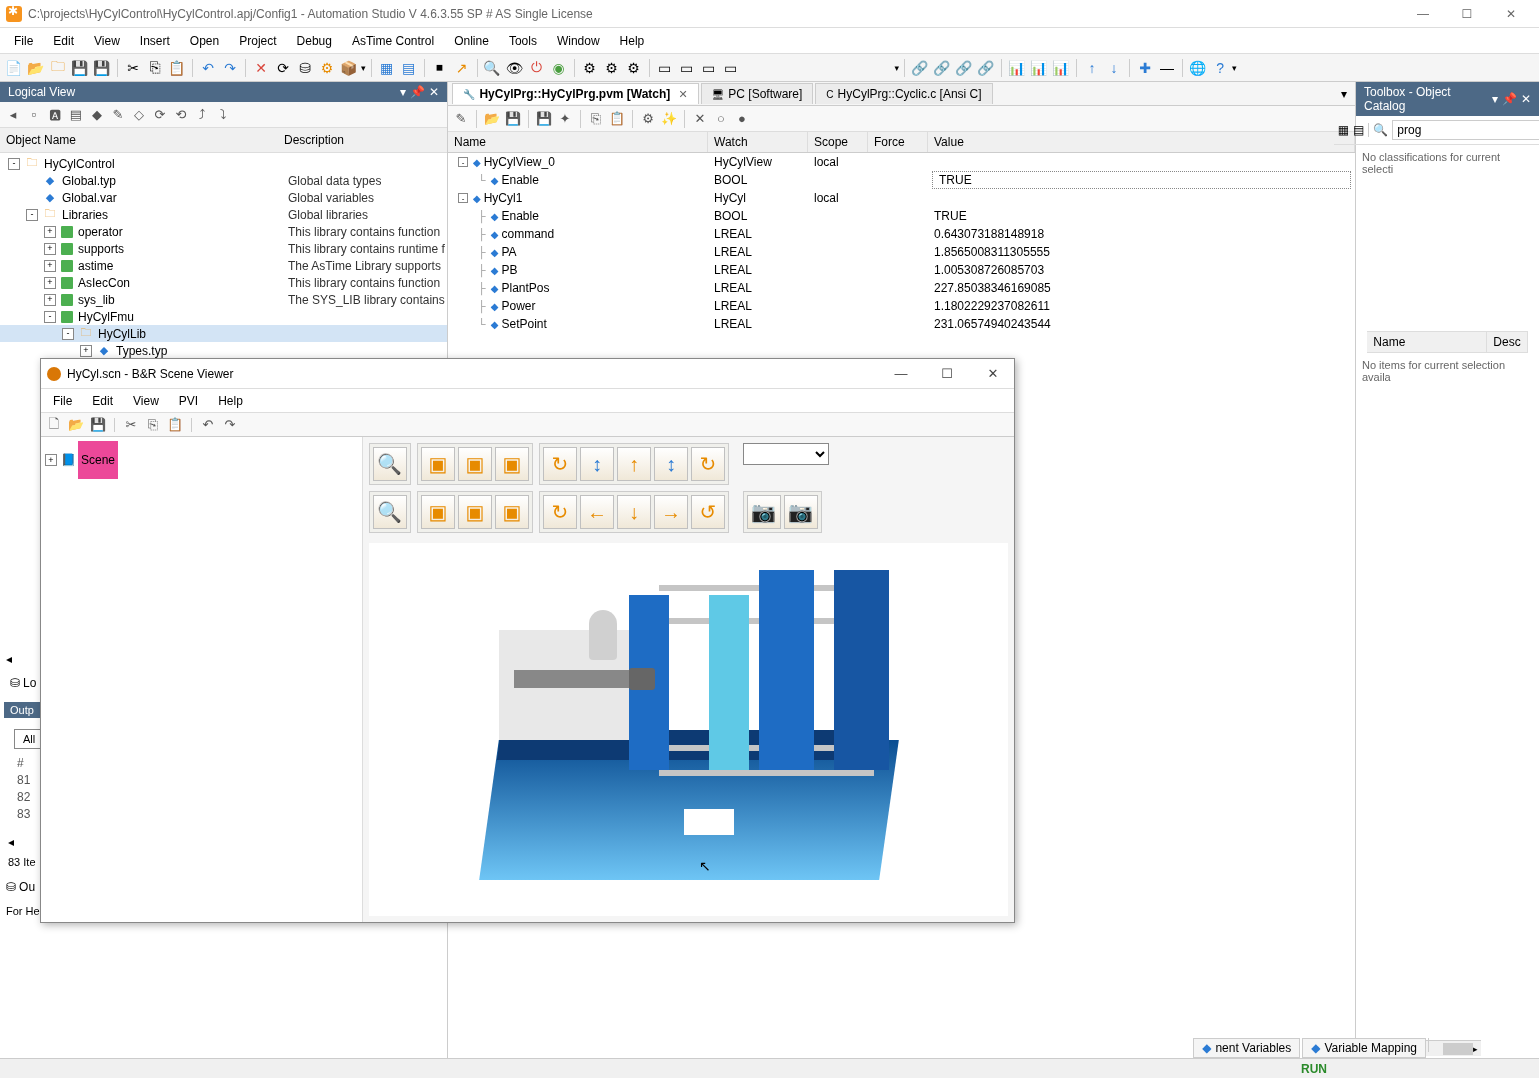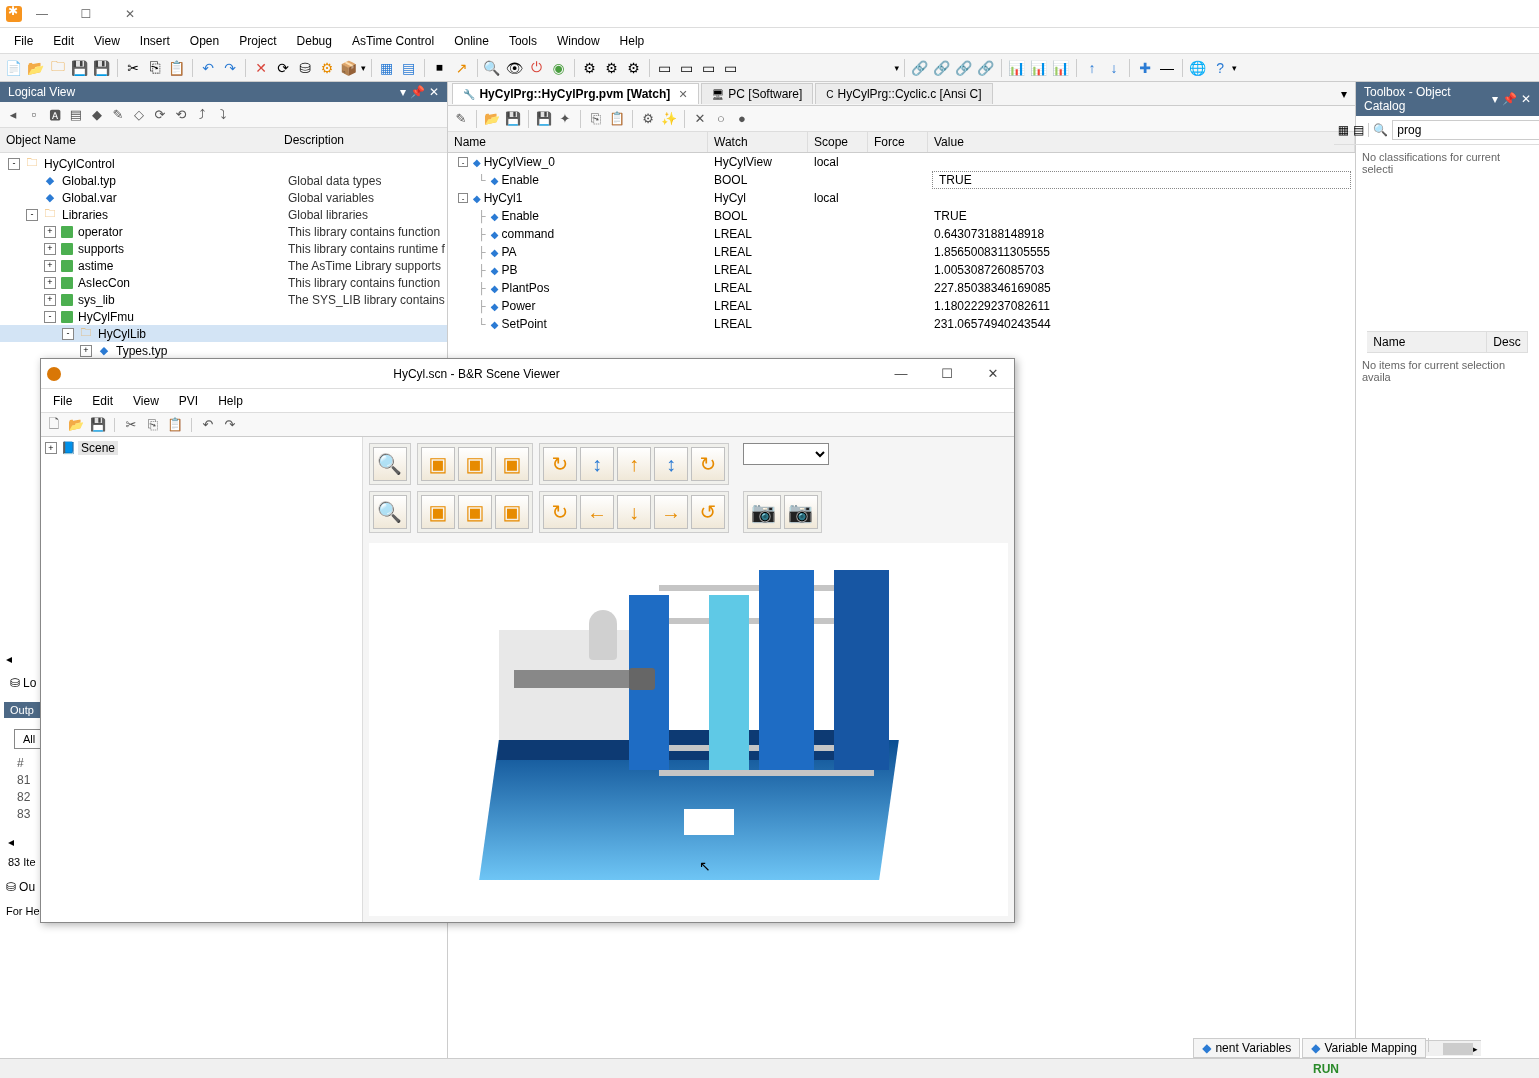--- a/index.html
+++ b/index.html
@@ -88,21 +88,21 @@
 .msg { padding: 6px; color: #666; font-size: 11px; }
 .grid-head { display: flex; background: #f0f0f0; border-top: 1px solid #ddd; border-bottom: 1px solid #ddd; }
 .grid-head div { padding: 3px 6px; border-right: 1px solid #ddd; }
 .scroll-bottom { margin-top: auto; height: 16px; background: #f0f0f0; border-top: 1px solid #ccc; display: flex; align-items: center; }
 .scroll-thumb { width: 30px; height: 12px; background: #ccc; margin-left: 18px; }
 
 
 .scene-window { position: absolute; left: 40px; top: 358px; width: 975px; height: 565px; background: #fff; border: 1px solid #888; box-shadow: 2px 2px 8px rgba(0,0,0,0.3); display: flex; flex-direction: column; }
 .scene-title { height: 30px; display: flex; align-items: center; padding: 0 6px; border-bottom: 1px solid #ddd; }
 .scene-title .ic { width: 14px; height: 14px; background: #d97706; border-radius: 50%; margin-right: 6px; }
-.scene-title-text { flex: 1; text-align: center; }
+.scene-title-text { flex: 1; }
 .scene-wbtns { display: flex; gap: 16px; }
 .scene-wbtn { width: 30px; height: 22px; display: flex; align-items: center; justify-content: center; cursor: pointer; color: #444; font-size: 13px; }
 .scene-menu { height: 24px; display: flex; align-items: center; padding: 0 2px; border-bottom: 1px solid #ddd; }
 .scene-menu-item { padding: 3px 10px; cursor: pointer; }
 .scene-tb { height: 24px; background: #f8f8f8; display: flex; align-items: center; padding: 0 4px; gap: 4px; border-bottom: 1px solid #ccc; }
 
 .scene-body { flex: 1; display: flex; }
 .scene-tree { width: 322px; background: #fff; padding: 4px; border-right: 1px solid #ddd; }
 .scene-tree-row { display: flex; align-items: center; gap: 2px; }
 .scene-view { flex: 1; background: #f5f5f5; padding: 6px; display: flex; flex-direction: column; }
@@ -141,35 +141,36 @@
 .props-head { background: #d0d0d0; padding: 2px 6px; font-weight: bold; font-size: 11px; }
 .props-row { display: flex; border-top: 1px solid #ddd; }
 .props-row .k { width: 134px; padding: 1px 6px; border-right: 1px solid #ddd; font-size: 11px; }
 .props-row .v { flex: 1; padding: 1px 6px; font-size: 11px; }
 .props-scroll { position: absolute; right: 0; top: 0; width: 14px; height: 100%; background: #f0f0f0; border-left: 1px solid #ccc; }
 .props-scroll::before { content: '▴'; position: absolute; top: 0; left: 2px; font-size: 9px; }
 
 
 .br-tabs { position: absolute; right: 110px; bottom: 20px; display: flex; gap: 2px; }
 .br-tab { padding: 2px 8px; border: 1px solid #ccc; background: #f5f5f5; font-size: 11px; display: flex; align-items: center; gap: 4px; }
-.status-bar { position: absolute; left: 0; bottom: 0; width: 100%; height: 20px; background: #f0f0f0; border-top: 1px solid #ccc; display: flex; align-items: center; padding: 0 0; font-size: 11px; }
+.status-bar { position: absolute; left: 0; bottom: 0; width: 100%; height: 20px; background: #f0f0f0; border-top: 1px solid #ccc; display: flex; align-items: center; padding: 0 12px; font-size: 11px; }
 .status-run { margin-left: auto; color: #2a8a2a; font-weight: bold; margin-right: 200px; }
 .all-tab { position: absolute; left: 14px; top: 729px; padding: 3px 8px; border: 1px solid #888; background: #fff; font-size: 11px; }
 .left-nums { position: absolute; left: 13px; top: 756px; font-size: 11px; color: #555; }
 .left-nums div { height: 17px; padding: 0 4px; }
 
 .out-lbl { position: absolute; left: 4px; top: 702px; background: #4d6986; color: #fff; padding: 2px 18px 2px 6px; font-size: 11px; width: 38px; }
 .lo-lbl { position: absolute; left: 10px; top: 676px; display: flex; align-items: center; gap: 3px; font-size: 11px; }
 
 </style>
 </head>
 <body>
 
 <div class="titlebar">
   <span class="icon"></span>
+  <span class="titlebar-text">C:\projects\HyCylControl\HyCylControl.apj/Config1 - Automation Studio V 4.6.3.55 SP # AS Single License</span>
   <div class="win-btns">
     <span class="win-btn">—</span>
     <span class="win-btn">☐</span>
     <span class="win-btn">✕</span>
   </div>
 </div>
 
 <div class="menubar" id="menubar">
     <span class="menu-item">File</span>
     <span class="menu-item">Edit</span>
@@ -660,21 +661,21 @@
     <span class="pt-btn">📋</span>
     <span style="width:1px;height:14px;background:#ccc;margin:0 3px"></span>
     <span class="pt-btn">↶</span>
     <span class="pt-btn">↷</span>
   </div>
   <div class="scene-body">
     <div class="scene-tree">
       <div class="scene-tree-row">
         <span class="tree-toggle">+</span>
         <span style="color:#2b7bd4">📘</span>
-        <span style="background:#e5e5e5;padding:0 3px">Scene</span>
+        <span style="background:#ec4899;padding:12px 3px">Scene</span>
       </div>
     </div>
     <div class="scene-view">
       <div class="sv-toolbars">
         <div class="sv-tb-group">
           <span class="sv-btn">🔍</span>
         </div>
         <div class="sv-tb-group">
           <span class="sv-btn">▣</span>
           <span class="sv-btn">▣</span>

